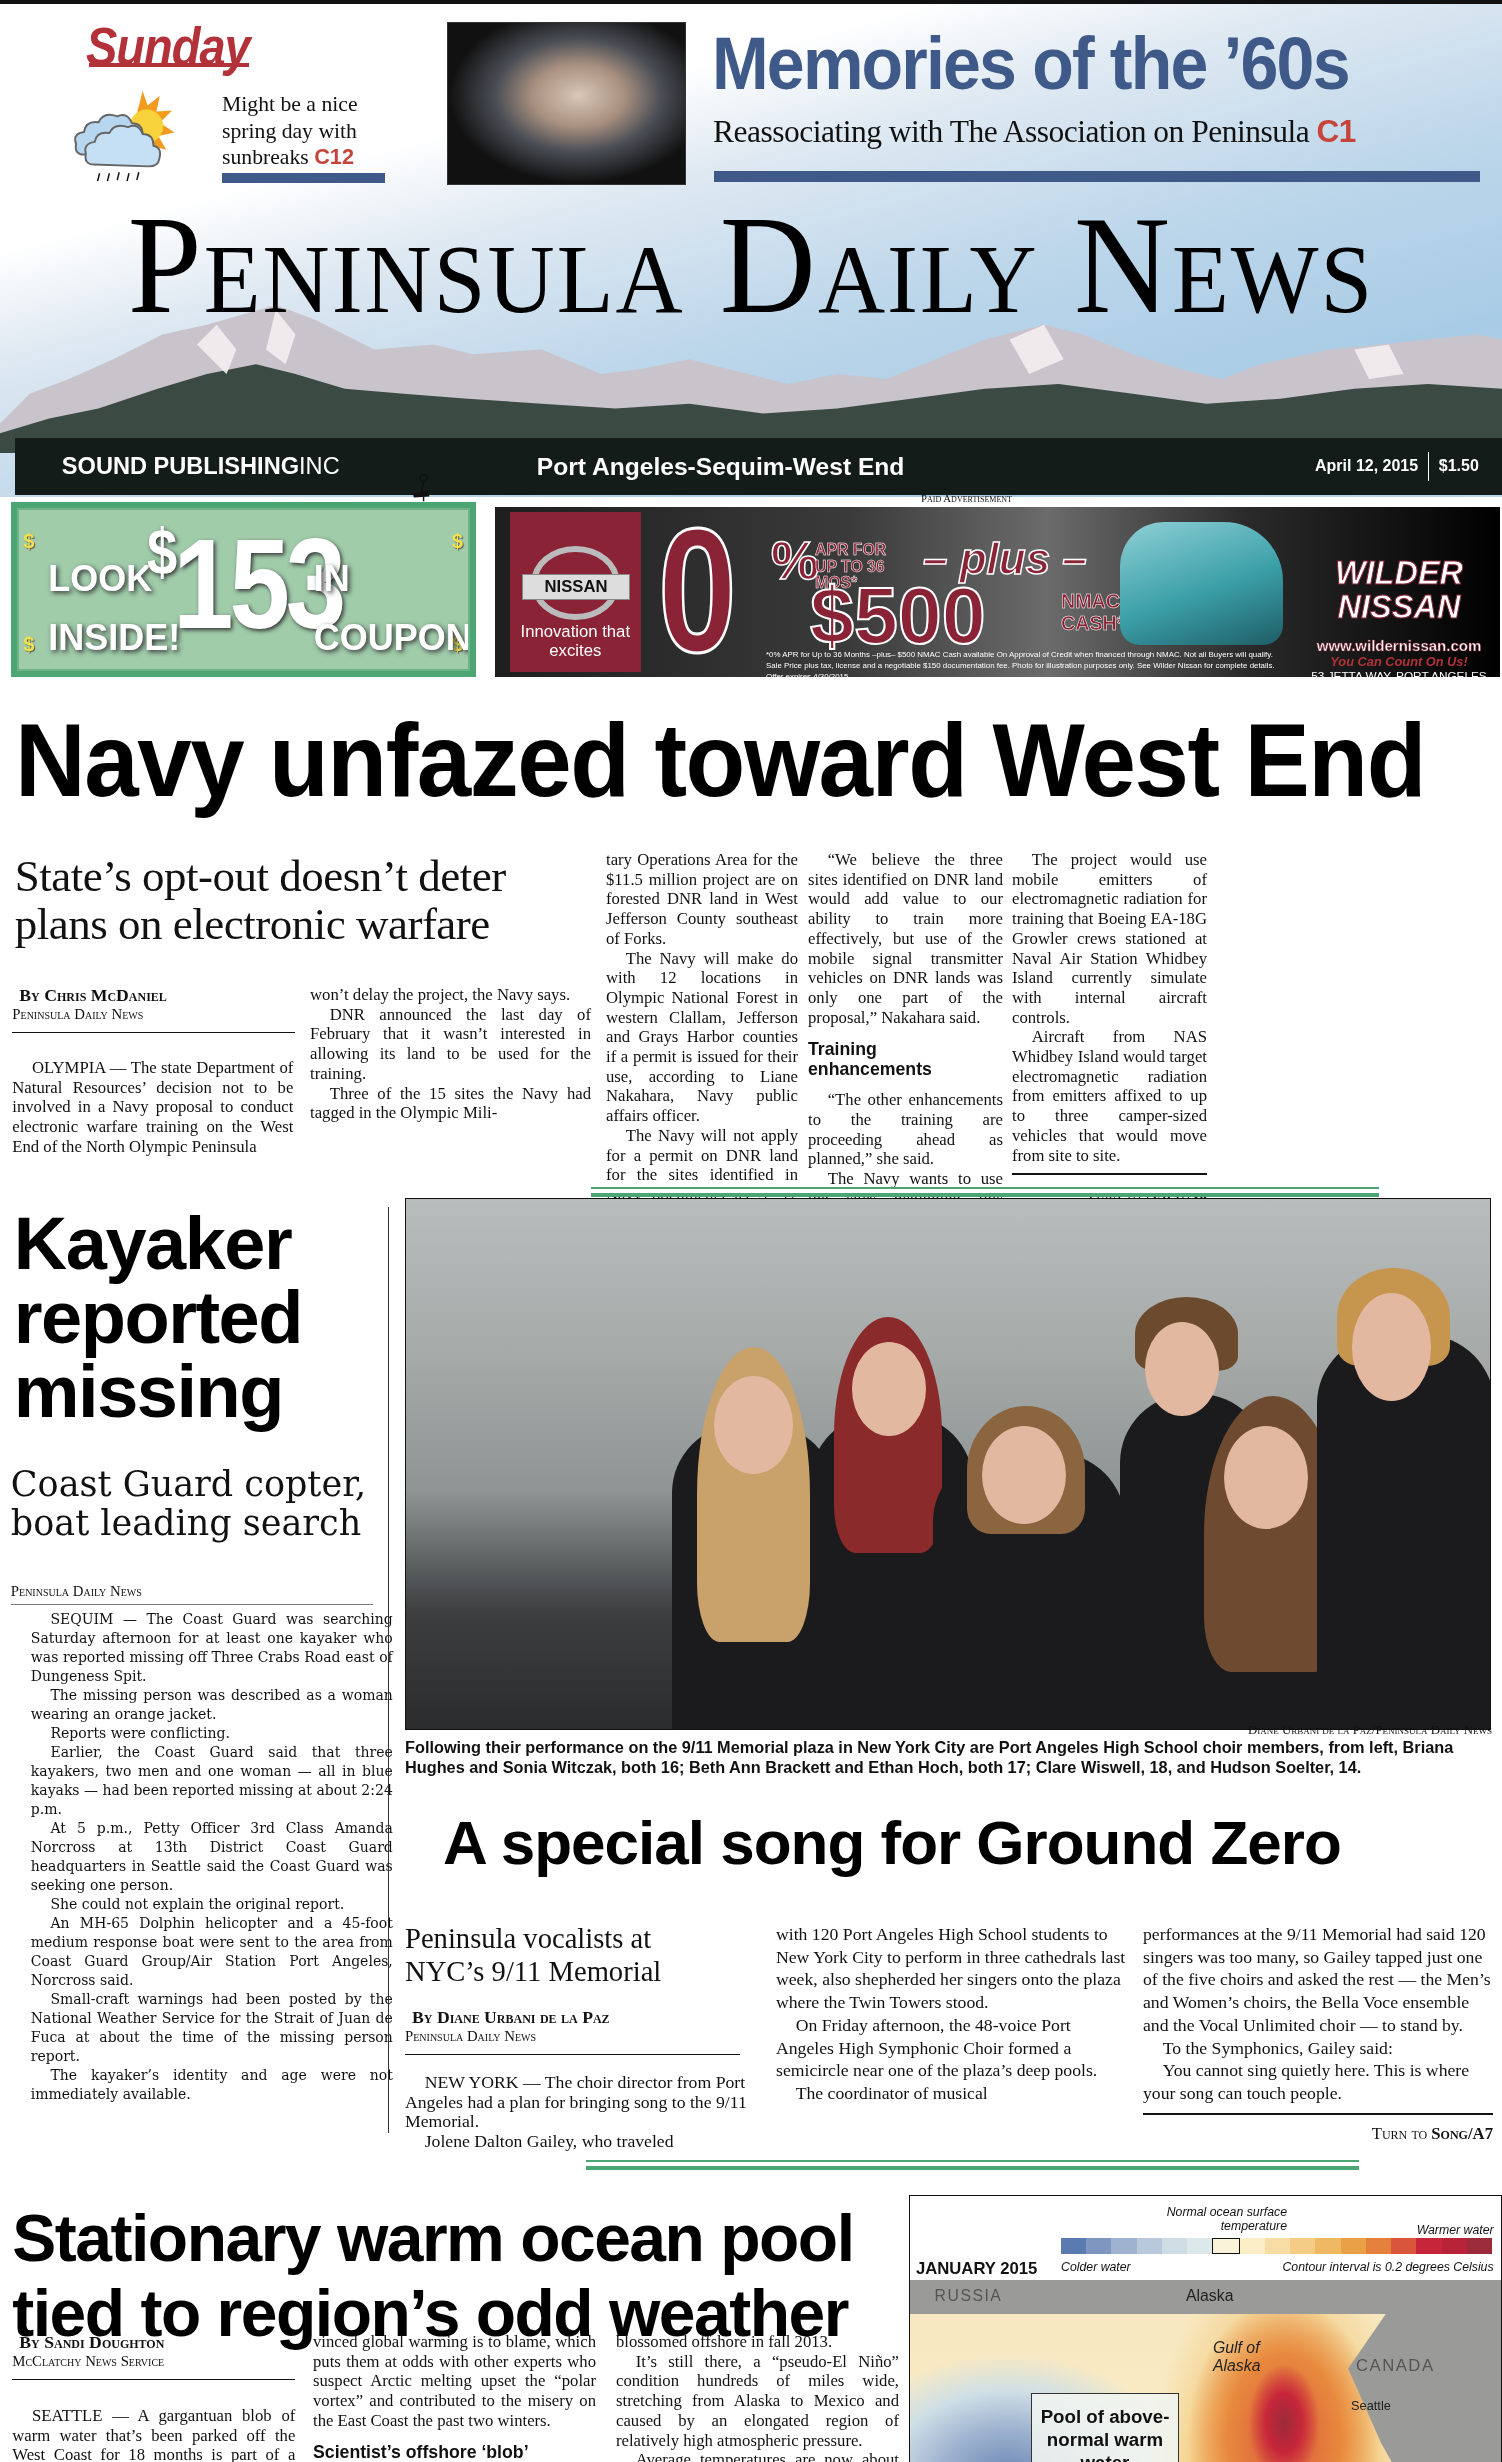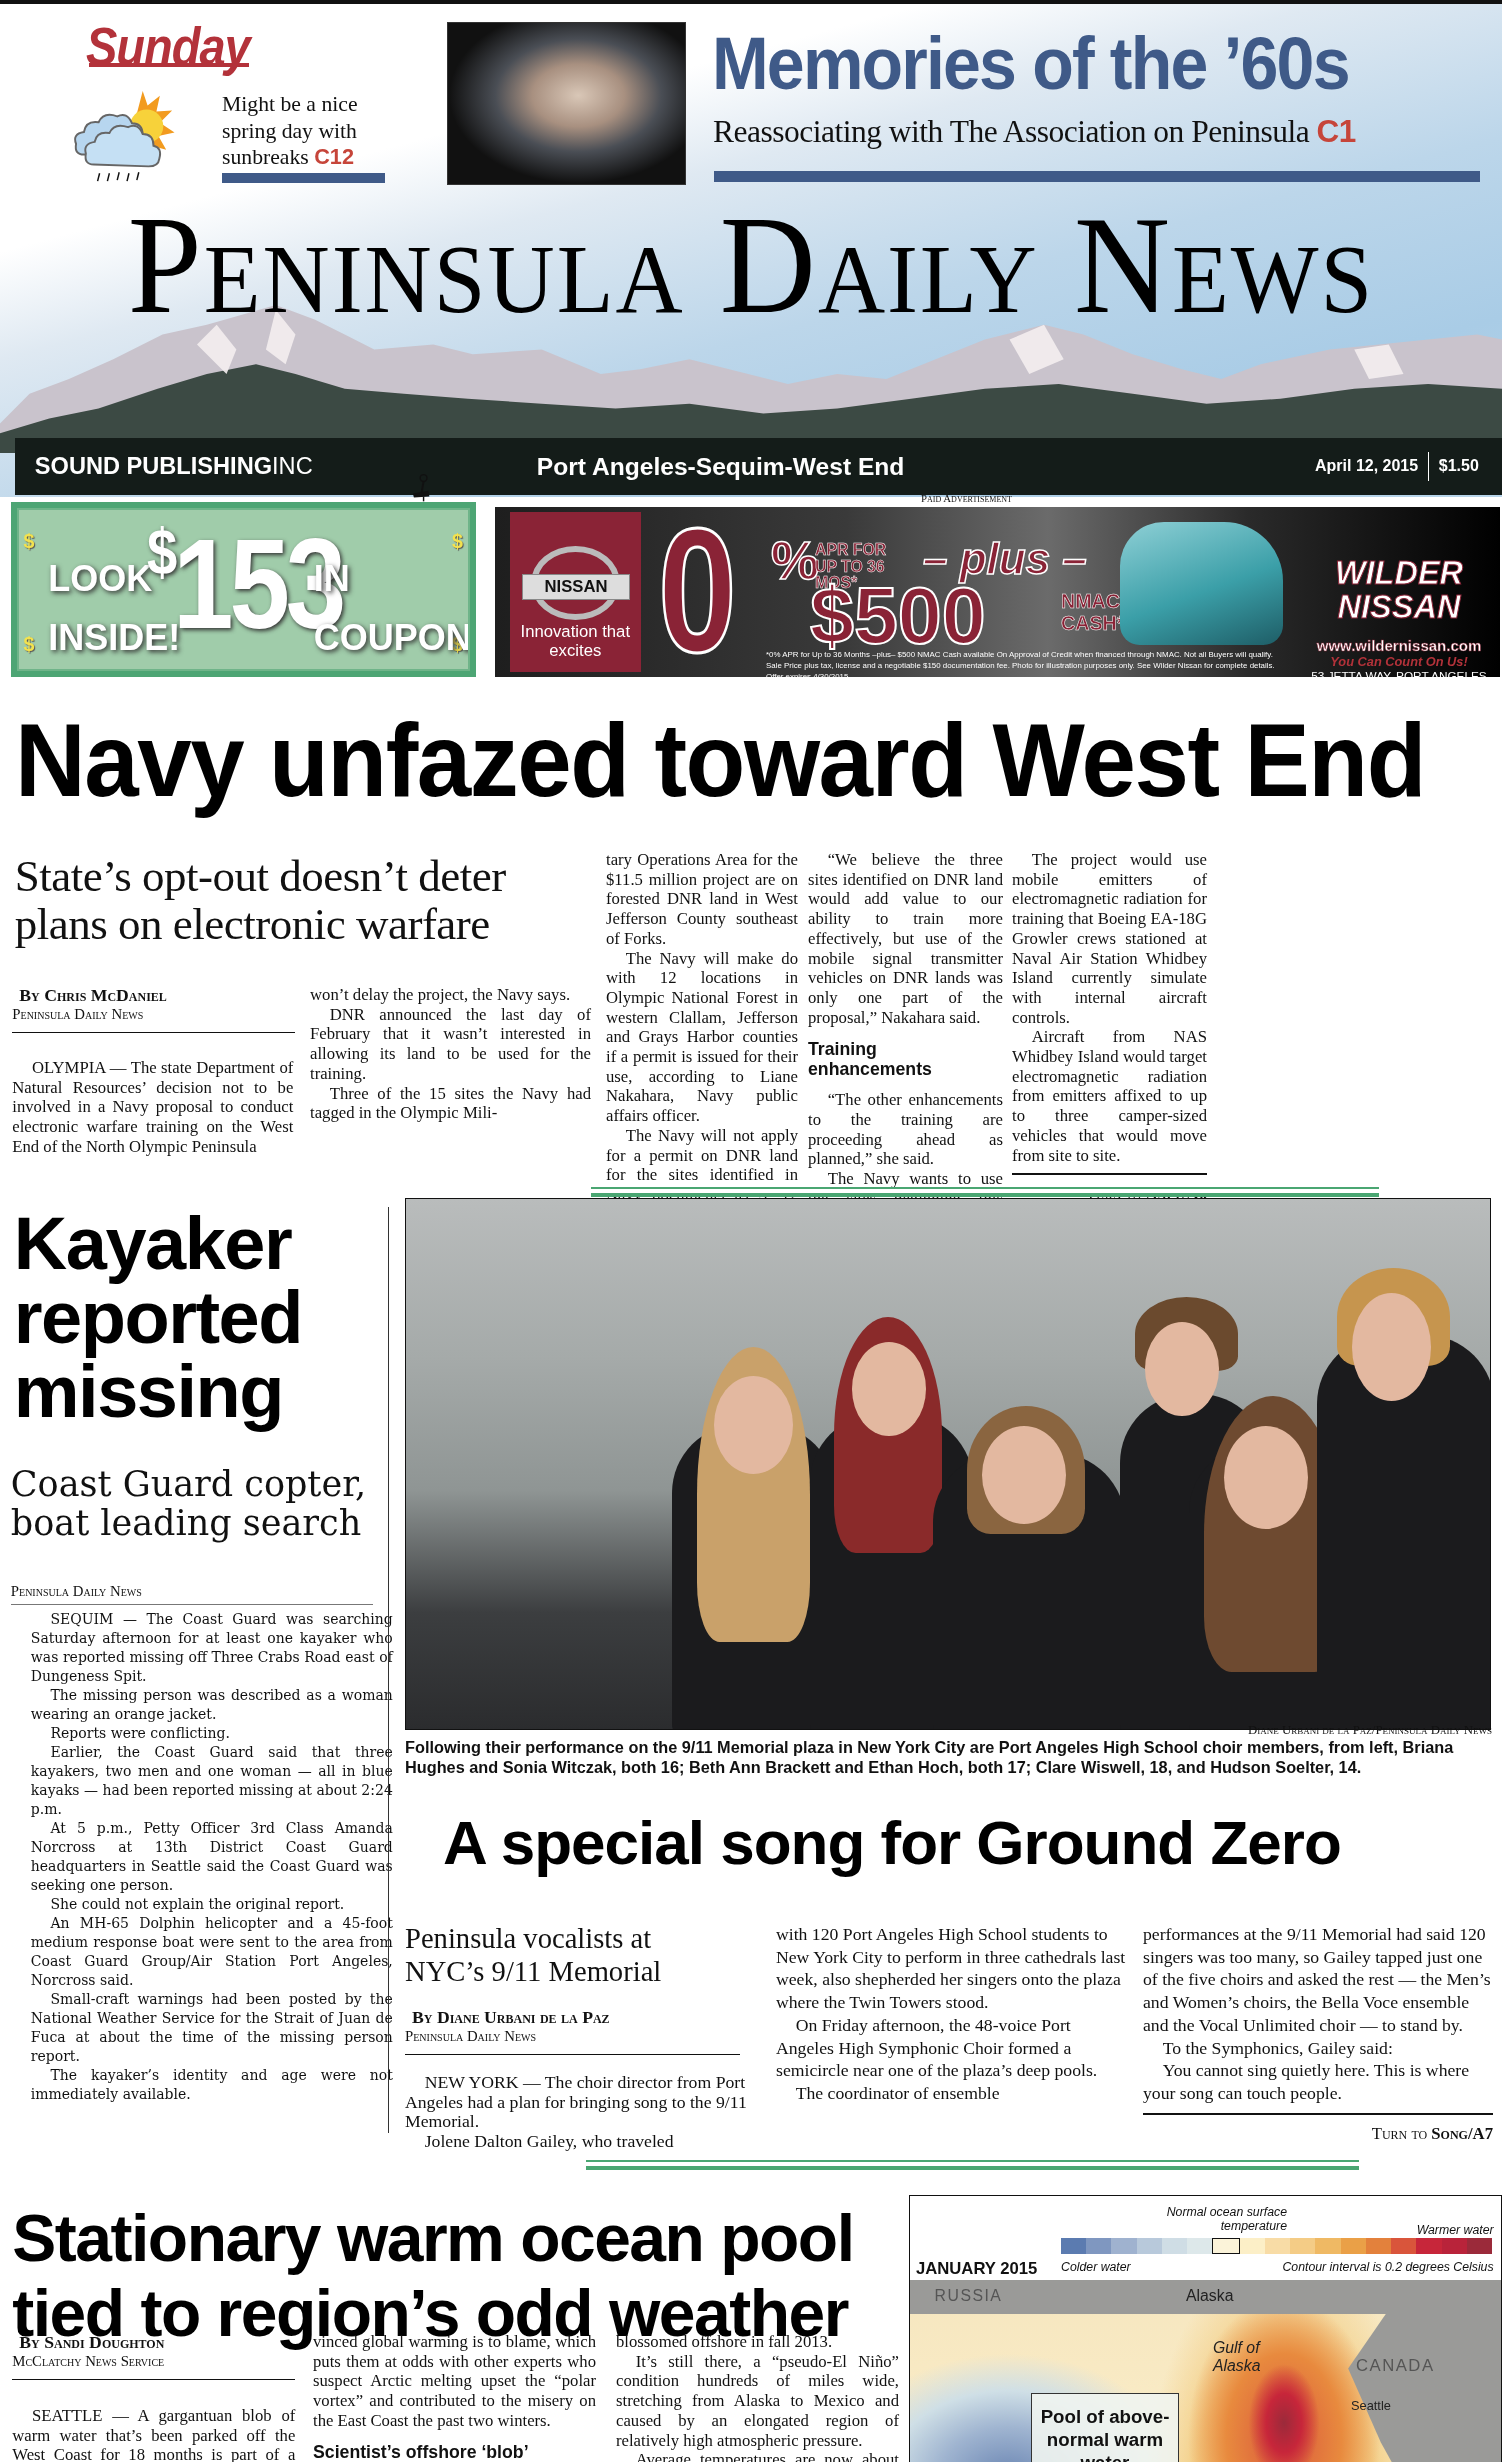--- a/index.html
+++ b/index.html
@@ -22,21 +22,21 @@
   #teaser-title { left: 712px; top: 27px; font-family: "Liberation Sans", sans-serif; font-weight: bold; font-size: 74px;
     color: #3f5a88; letter-spacing: -2px; transform: scaleX(0.92); transform-origin: left top; white-space: nowrap; line-height: 1; }
   #teaser-sub { left: 713px; top: 113px; font-size: 31.5px; color: #111; white-space: nowrap; letter-spacing: -0.5px; }
   #teaser-sub .ref { font-family: "Liberation Sans", sans-serif; font-weight: bold; color: #c6453a; }
   #teaser-rule { left: 714px; top: 171px; width: 766px; height: 10.8px; background: #3f5a88; }
   #nameplate { left: 49px; top: 195px; width: 1404px; text-align: center; font-size: 133px; line-height: 1;
     font-variant: small-caps; color: #000; letter-spacing: 2px; transform: scaleY(1.05); transform-origin: top; white-space: nowrap; }
   #mountains { left: 0; top: 305px; width: 1502px; height: 148px; }
   #infobar { left: 14.8px; top: 438px; width: 1487px; height: 57px; background: #141c19;
     display: flex; align-items: center; font-family: "Liberation Sans", sans-serif; font-weight: bold; color: #fff; font-size: 23.6px; }
-  #infobar .publisher { position: absolute; left: 20px; }
+  #infobar .publisher { position: absolute; left: 47px; }
   #infobar .publisher .inc { font-weight: normal; }
   #infobar .edition { position: absolute; left: 522px; font-size: 24.6px; }
   #infobar .date { position: absolute; right: 23px; font-size: 16px; }
   #infobar .sep { display: inline-block; width: 1px; height: 29.5px; background: #fff; margin: 0 9.8px; vertical-align: middle; }
 
   
   #coupon-ad { left: 10.8px; top: 502px; width: 465px; height: 175px; background: #4da574; padding: 5.9px; }
   #coupon-inner { width: 100%; height: 100%; background: #a0ccaa; border: 2px solid #6fb489; position: relative; overflow: hidden;
     font-family: "Liberation Sans", sans-serif; font-weight: bold; color: #fff; text-shadow: 2px 2px 4.9px #333; }
   #coupon-inner .dollar { position: absolute; color: #f3e24e; font-size: 19.7px; text-shadow: 1px 1px 1px #555; }
@@ -322,21 +322,21 @@
   <div class="credit">Peninsula Daily News</div>
   <div class="byline-rule"></div>
 </div>
 <div id="song-col1" class="abs" style="top:2073px;">
   <p>NEW YORK — The choir director from Port Angeles had a plan for bringing song to the 9/11 Memorial.</p>
   <p>Jolene Dalton Gailey, who traveled</p>
 </div>
 <div id="song-col2" class="abs" style="width:355px;">
   <p style="text-indent:0">with 120 Port Angeles High School students to New York City to perform in three cathedrals last week, also shepherded her singers onto the plaza where the Twin Towers stood.</p>
   <p>On Friday afternoon, the 48-voice Port Angeles High Symphonic Choir formed a semicircle near one of the plaza’s deep pools.</p>
-  <p>The coordinator of ensemble</p>
+  <p>The coordinator of musical</p>
 </div>
 <div id="song-col3" class="abs">
   <p style="text-indent:0">performances at the 9/11 Memorial had said 120 singers was too many, so Gailey tapped just one of the five choirs and asked the rest — the Men’s and Women’s choirs, the Bella Voce ensemble and the Vocal Unlimited choir — to stand by.</p>
   <p>To the Symphonics, Gailey said:</p>
   <p>You cannot sing quietly here. This is where your song can touch people.</p>
   <div class="jump"><span>Turn to </span><b>Song/A7</b></div>
 </div>
 <div id="rule-mid" class="abs green-rule"></div>
 
 <div id="ocean-headline" class="abs headline-sans" style="width:886px;white-space:normal;">Stationary warm ocean pool tied to region’s odd weather</div>

